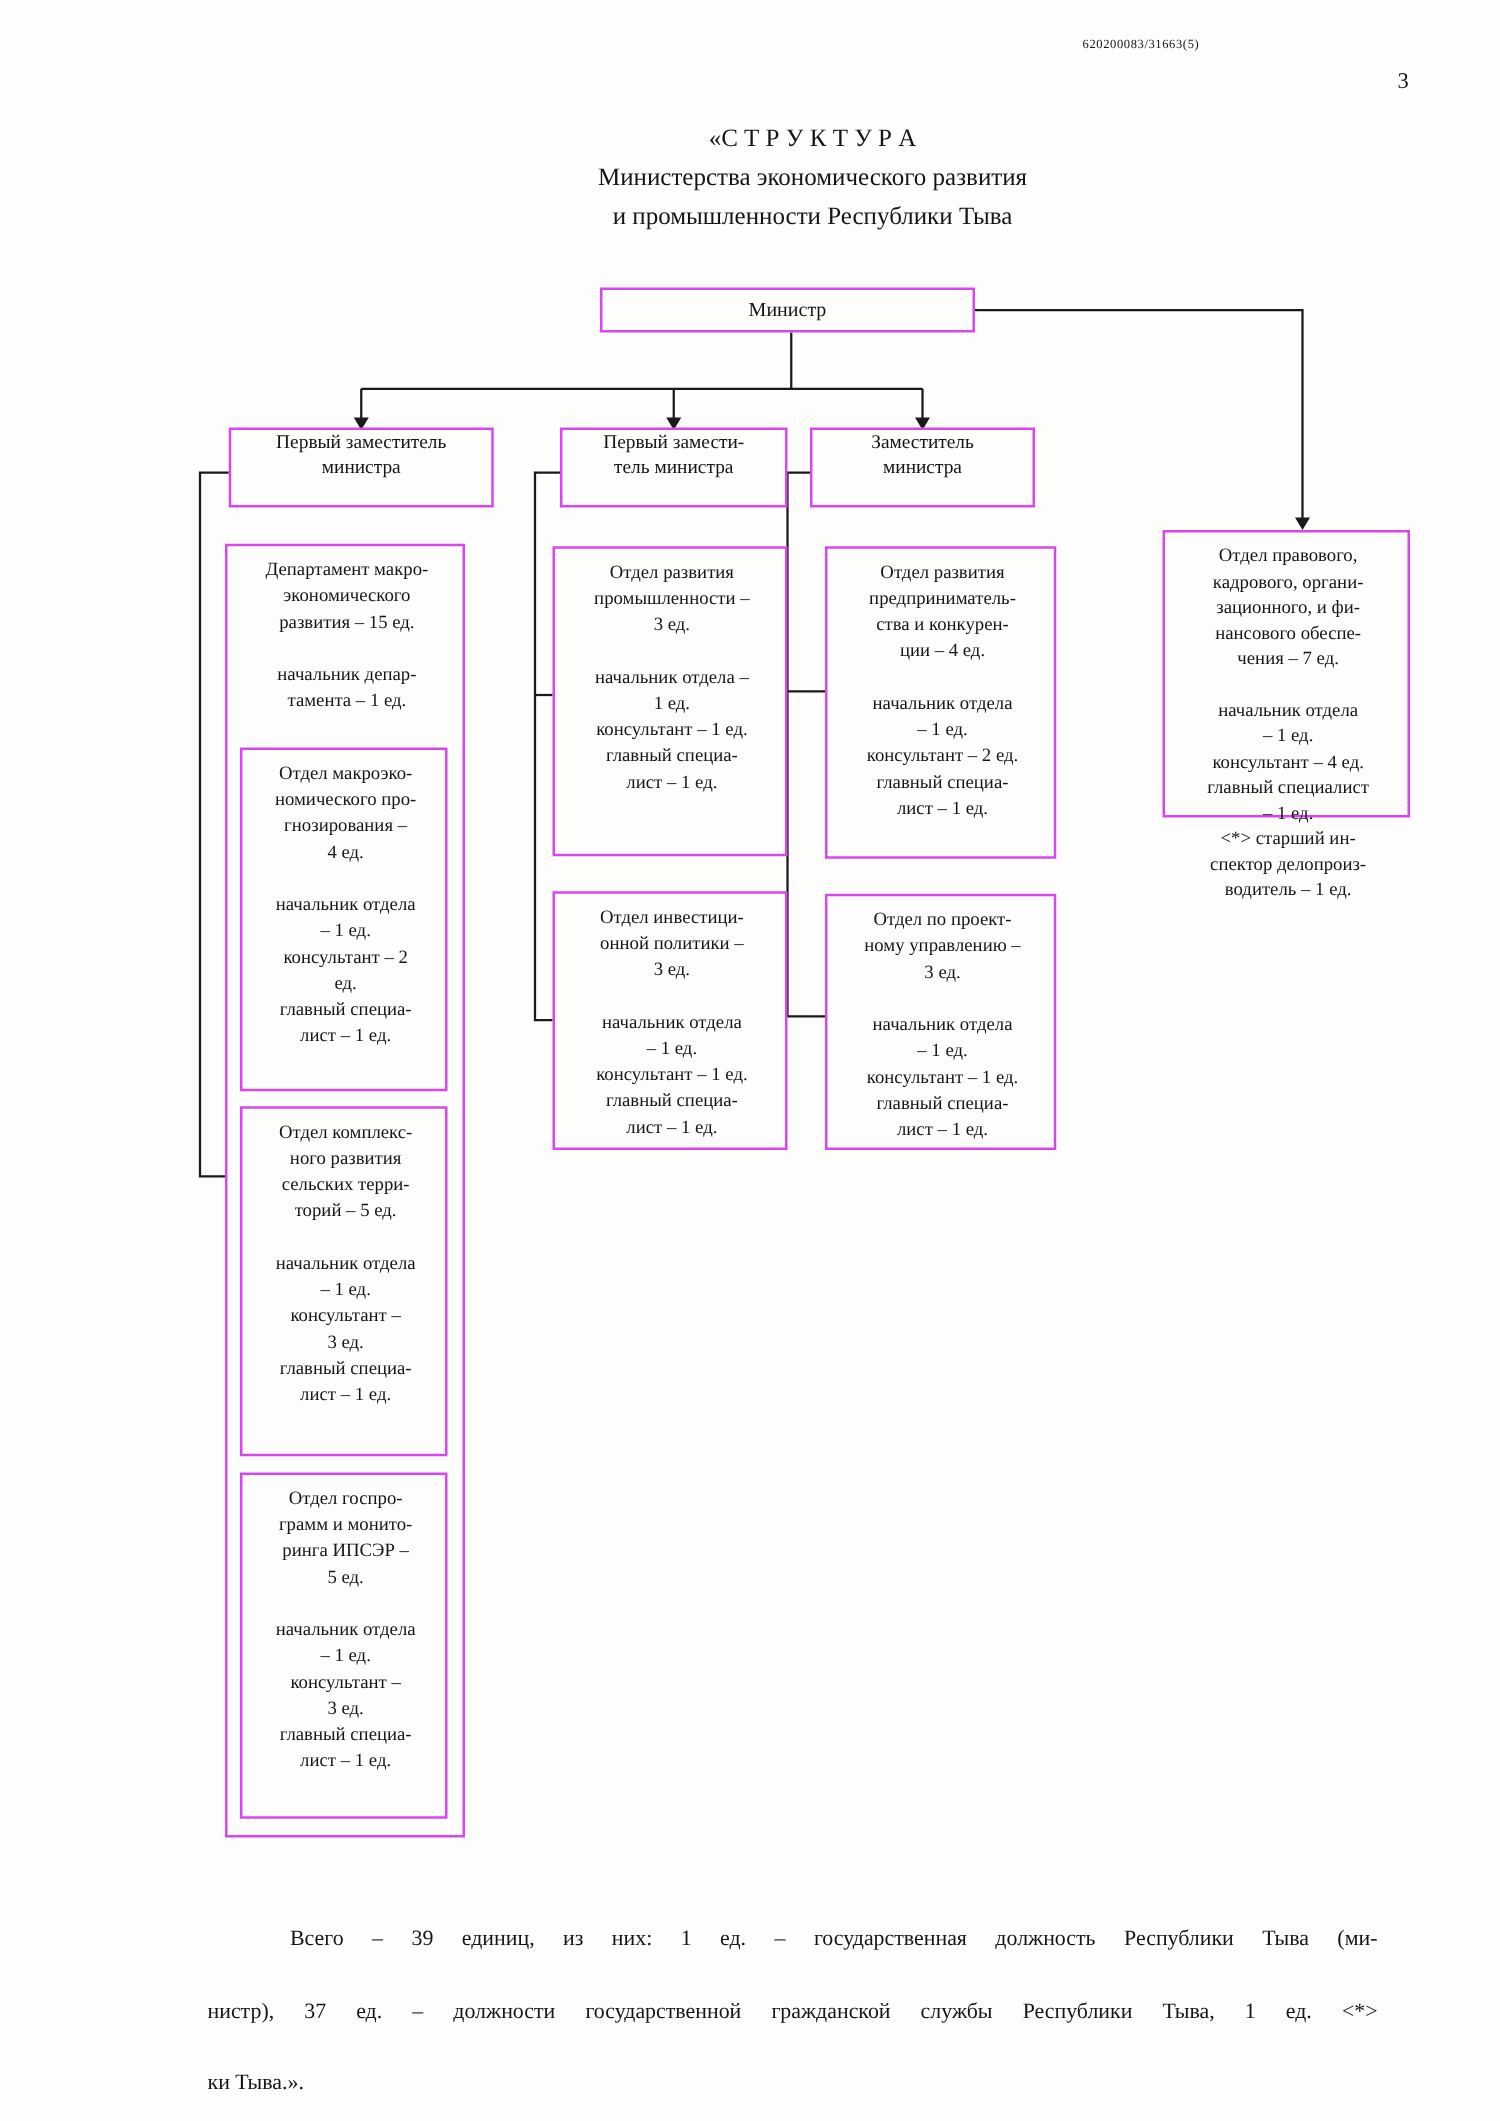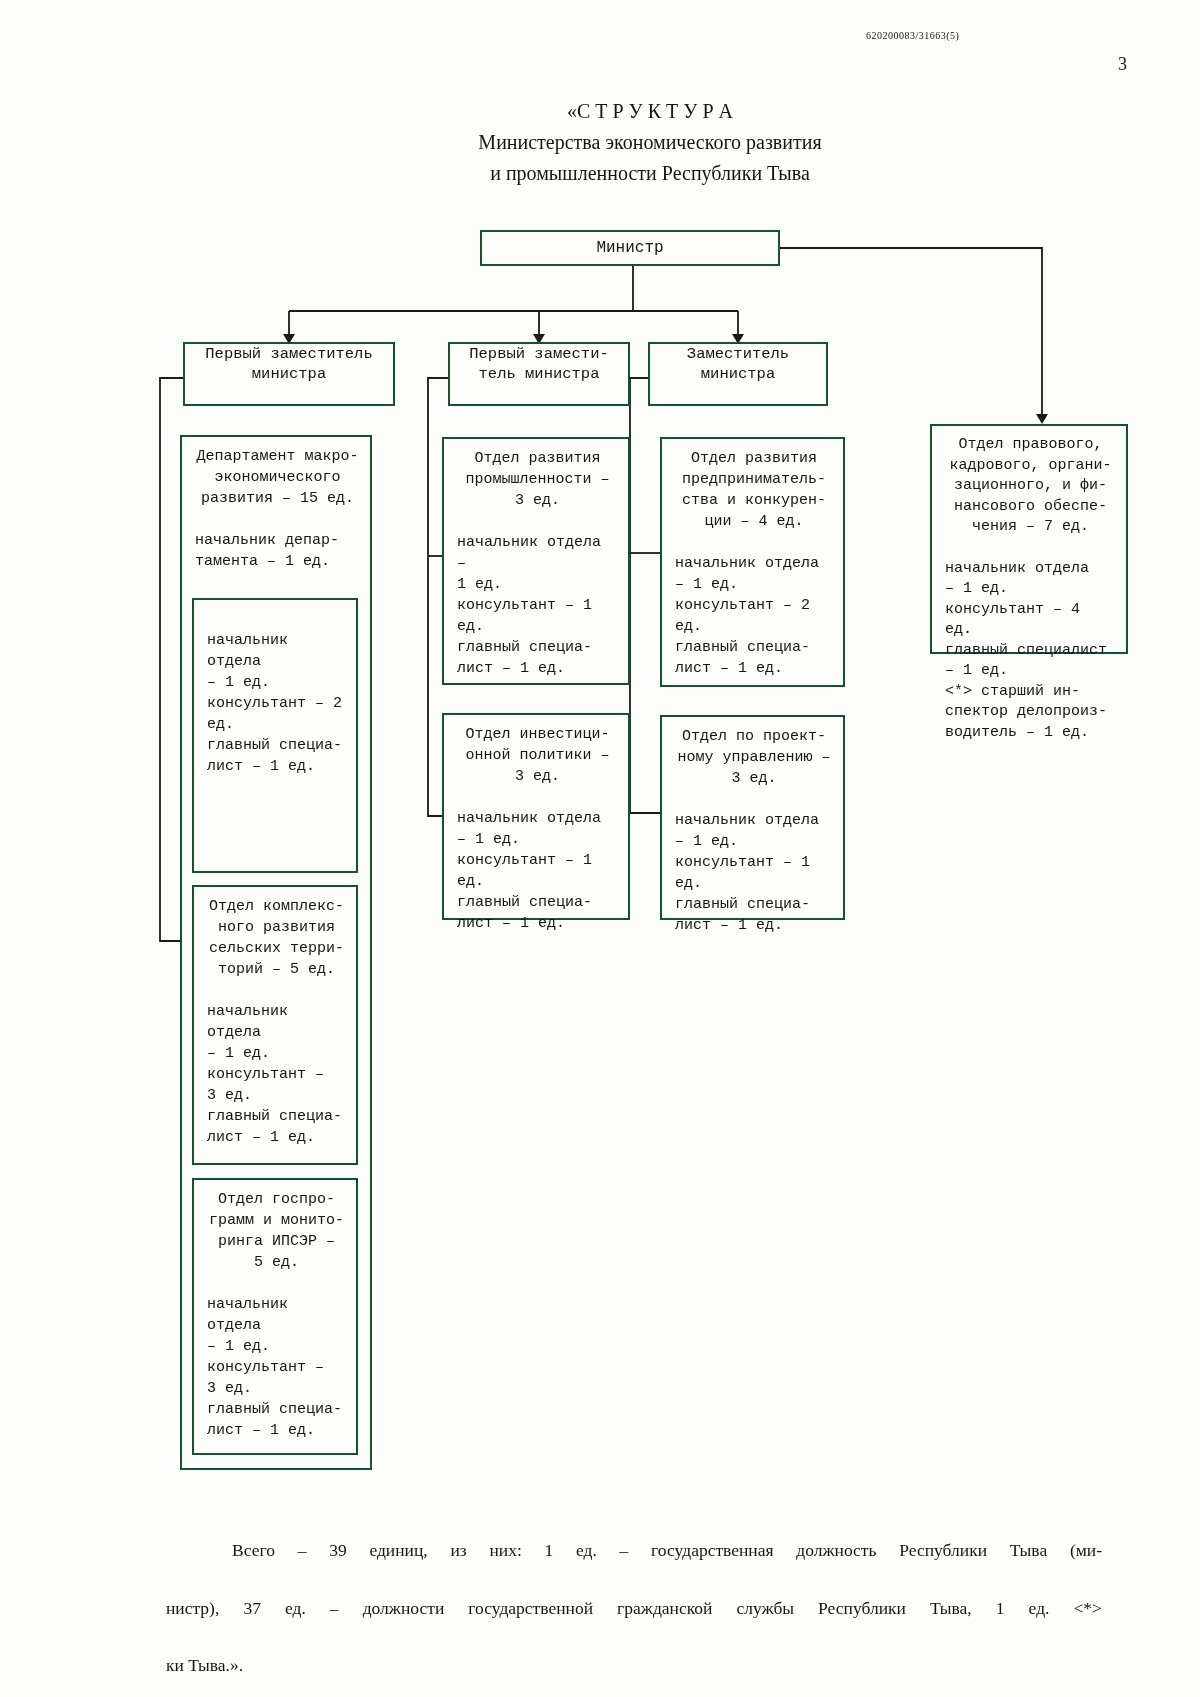--- a/index.html
+++ b/index.html
@@ -10,35 +10,35 @@
     overflow:hidden;
   }
   .abs{position:absolute;}
   .doc-num{left:866px;top:30px;font-size:10px;letter-spacing:.5px;}
   .page-num{left:1118px;top:54px;font-size:18px;}
   .title{
     left:250px;top:96px;width:800px;text-align:center;
     font-size:20px;line-height:31px;white-space:pre-line;
   }
   .box{
-    position:absolute;border:2px solid #14532d;box-sizing:border-box;
-    background:transparent;font-size:15px;line-height:21px;font-family:Liberation Mono, monospace;
+    position:absolute;border:2px solid #d946ef;box-sizing:border-box;
+    background:transparent;font-size:15px;line-height:21px;
   }
   .minister{
     left:480px;top:230px;width:300px;height:36px;
     display:flex;align-items:center;justify-content:center;
     font-size:16px;
   }
   .deputy{
     top:342px;height:64px;display:flex;align-items:flex-start;justify-content:center;
     text-align:center;font-size:15.5px;line-height:20px;white-space:pre-line;
   }
   .dept{padding:9px 10px 0 13px;}
   .bh{text-align:center;white-space:pre-line;}
-  .bb{text-align:left;white-space:pre-line;margin-top:21px;}
+  .bb{text-align:center;white-space:pre-line;margin-top:21px;}
   .col4 .bh,.col4 .bb{line-height:20.5px;}
   .connectors{left:0;top:0;pointer-events:none;}
   .footer{
     left:166px;top:1508px;width:936px;font-size:17.5px;line-height:29.5px;
   }
   .fline{text-align:justify;text-align-last:justify;margin-top:28px;}
   .fline.first{padding-left:66px;}
   .fline.last{text-align:left;text-align-last:left;font-family:Liberation Serif, serif;}
 </style>
 </head>
@@ -93,20 +93,24 @@
   </div>
 
   <div class="box dept" style="left:180px;top:435px;width:192px;height:1035px;">
     <div class="bh">Департамент макро-
 экономического
 развития – 15 ед.</div>
     <div class="bb">начальник  депар-
 тамента – 1 ед.</div>
   </div>
   <div class="box dept" style="left:192px;top:598px;width:166px;height:275px;">
+    <div class="bh">Отдел макроэко-
+номического про-
+гнозирования –
+4 ед.</div>
     <div class="bb">начальник отдела
 – 1 ед.
 консультант – 2
 ед.
 главный специа-
 лист  – 1 ед.</div>
   </div>
   <div class="box dept" style="left:192px;top:885px;width:166px;height:280px;">
     <div class="bh">Отдел комплекс-
 ного развития

